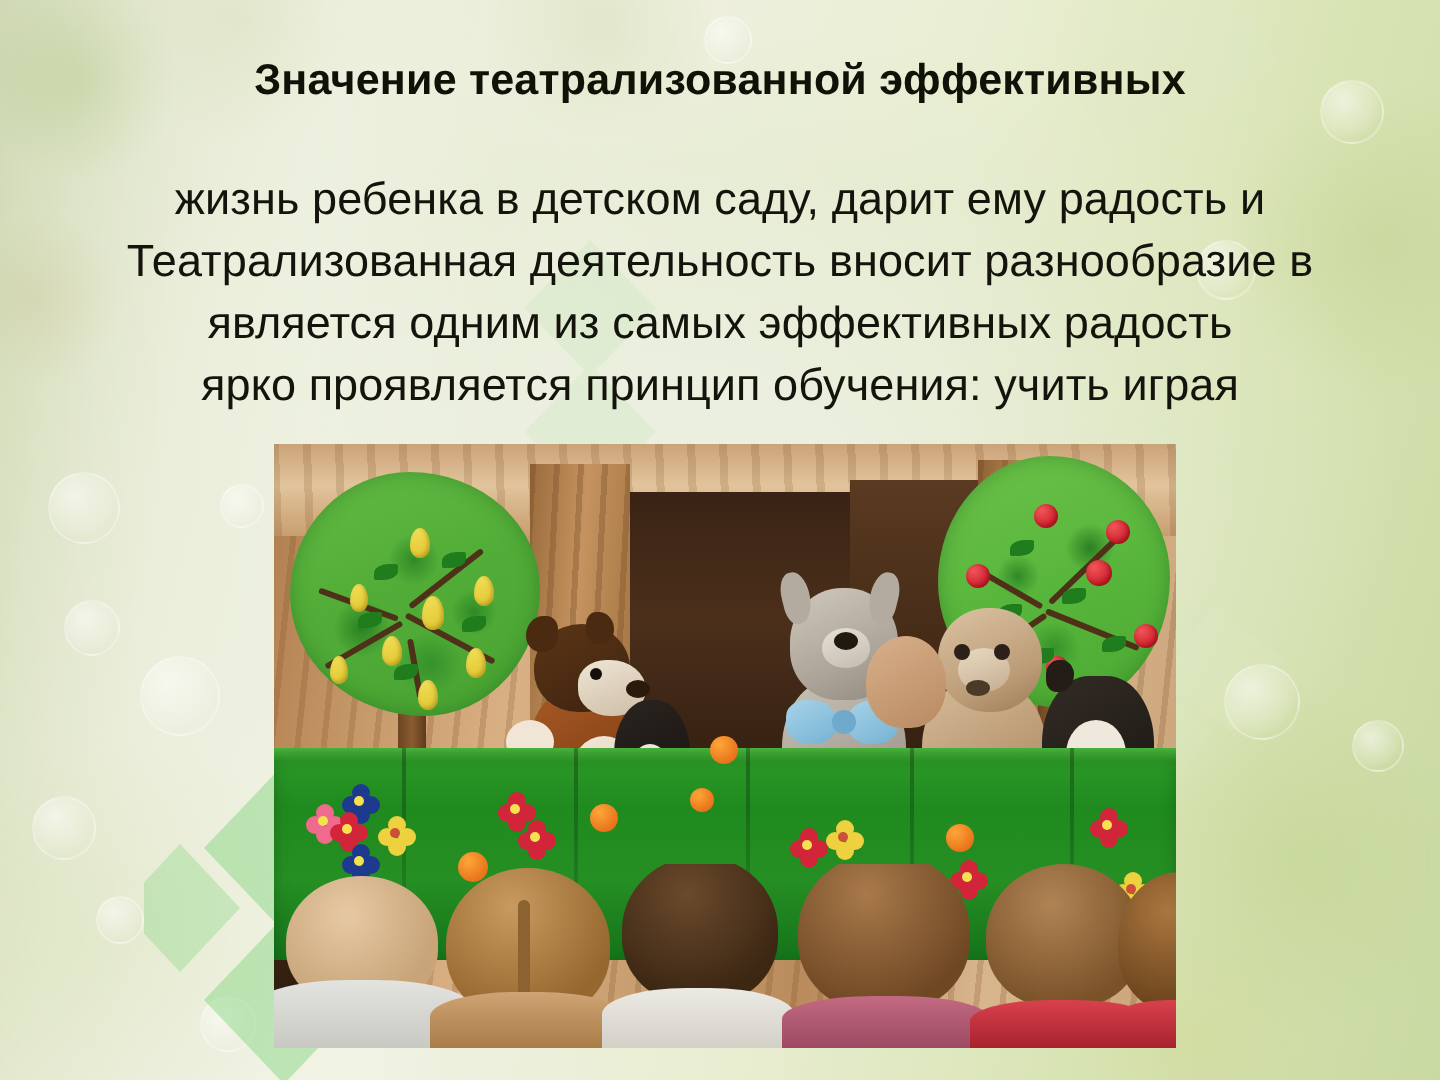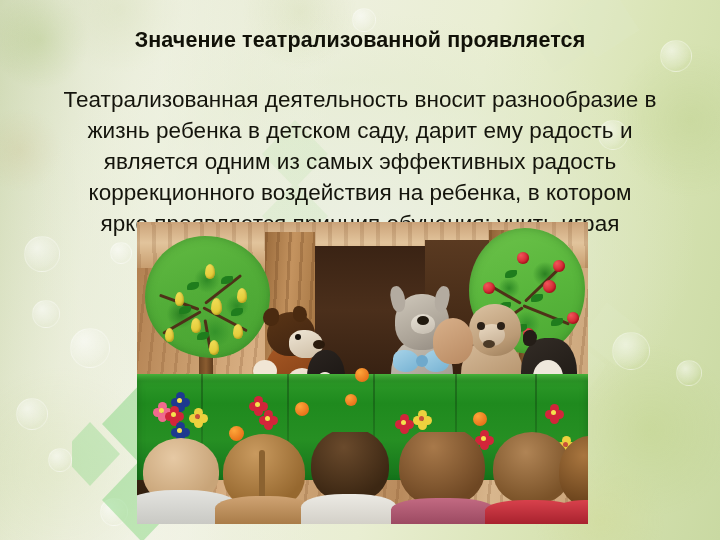--- a/index.html
+++ b/index.html
@@ -208,27 +208,26 @@
       <path d="M55 62 L88 96 L55 130 L22 96 Z"></path>
     </g>
   </svg>
   <svg class="wm wm-right" viewBox="0 0 110 120">
     <g fill="#e3eecd" opacity="0.8" transform="rotate(-8 55 60)">
       <path d="M55 2 L86 34 L55 66 L24 34 Z"></path>
       <path d="M20 38 L46 64 L20 90 L-6 64 Z" opacity="0.7"></path>
     </g>
   </svg>
 
-  <div class="title">Значение театрализованной проявляется</div>
+  <div class="title">Значение театрализованной эффективных</div>
 
   <div class="body-text">
+    <span class="ln">жизнь ребенка в детском саду, дарит ему радость и</span>
     <span class="ln">Театрализованная деятельность вносит разнообразие в</span>
-    <span class="ln">жизнь ребенка в детском саду, дарит ему радость и</span>
     <span class="ln">является одним из самых эффективных радость</span>
-    <span class="ln">коррекционного воздействия на ребенка, в котором</span>
     <span class="ln">ярко проявляется принцип обучения: учить играя</span>
   </div>
 
   <div class="photo">
 
     <div class="backdrop"></div>
     <div class="backdrop-top"></div>
     <div class="stage-opening"></div>
     <div class="stage-opening2"></div>
     <div class="post-left"></div>

